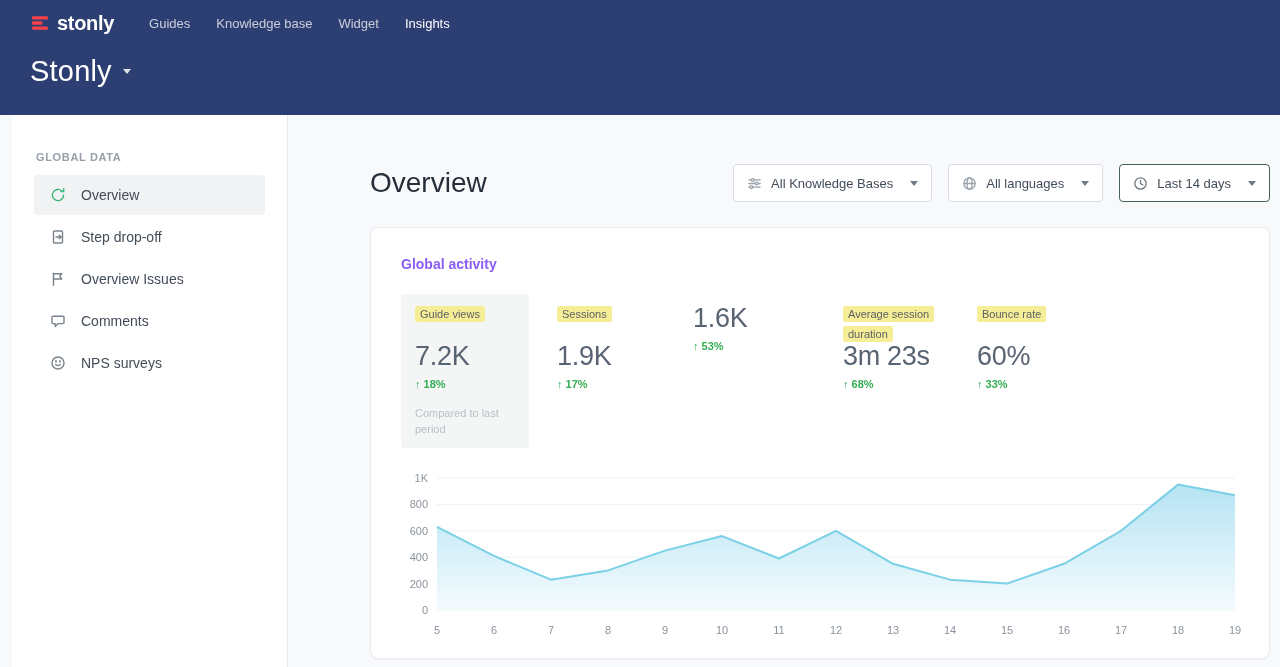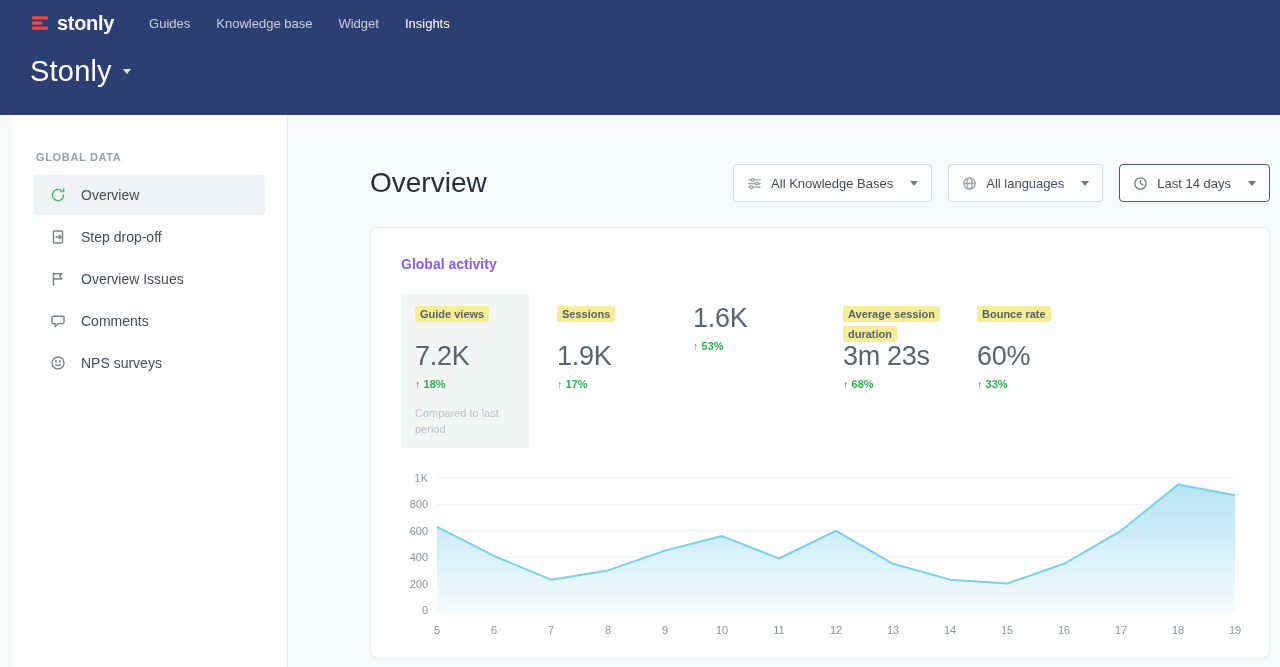--- a/index.html
+++ b/index.html
@@ -52,21 +52,21 @@
   .metrics{display:flex;margin-top:22px;align-items:flex-start}
   .metric{padding-top:10px;margin-right:28px}
   .metric.panel{background:#f4f5f5;padding:10px 14px;border-radius:2px}
   .metric:nth-child(1){width:128px}
   .metric:nth-child(2){width:108px}
   .metric:nth-child(3){width:122px}
   .metric:nth-child(4){width:106px}
   .metric:nth-child(5){width:132px}
   .metric:nth-child(6){width:100px;margin-right:0}
   .label-area{height:38px}
-  .metric-label{display:inline;background:var(--yellow);color:#5d6165;font-size:11px;font-weight:700;padding:2px 5px;line-height:1.75;border-radius:2px;-webkit-box-decoration-break:clone;box-decoration-break:clone}
+  .metric-label{display:inline;background:var(--yellow);color:#5d6165;font-size:11px;font-weight:400;padding:2px 5px;line-height:1.75;border-radius:2px;-webkit-box-decoration-break:clone;box-decoration-break:clone}
   .metric-value{font-size:27px;color:#596473;letter-spacing:-.3px;line-height:28px}
   .metric-change{margin-top:8px;font-size:11px;font-weight:700}
   .metric-change.up{color:var(--green)}
   .metric-change.down{color:var(--red)}
   .metric-note{margin-top:16px;font-size:11px;color:#b9bfc7;line-height:1.45;width:92px}
   
   .chart-wrap{margin-top:18px}
   #chart-svg{display:block}
   #chart-svg text{fill:#8b939c;font-size:11px;font-family:"Liberation Sans",sans-serif}
 </style>

